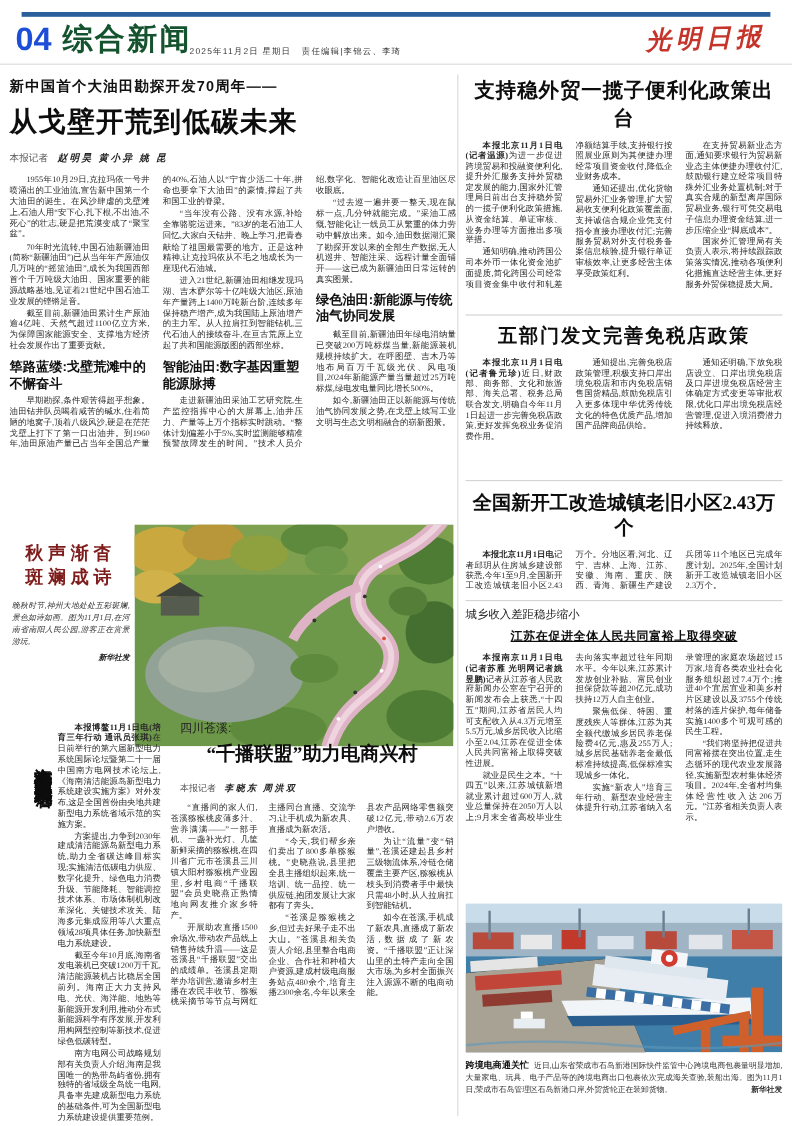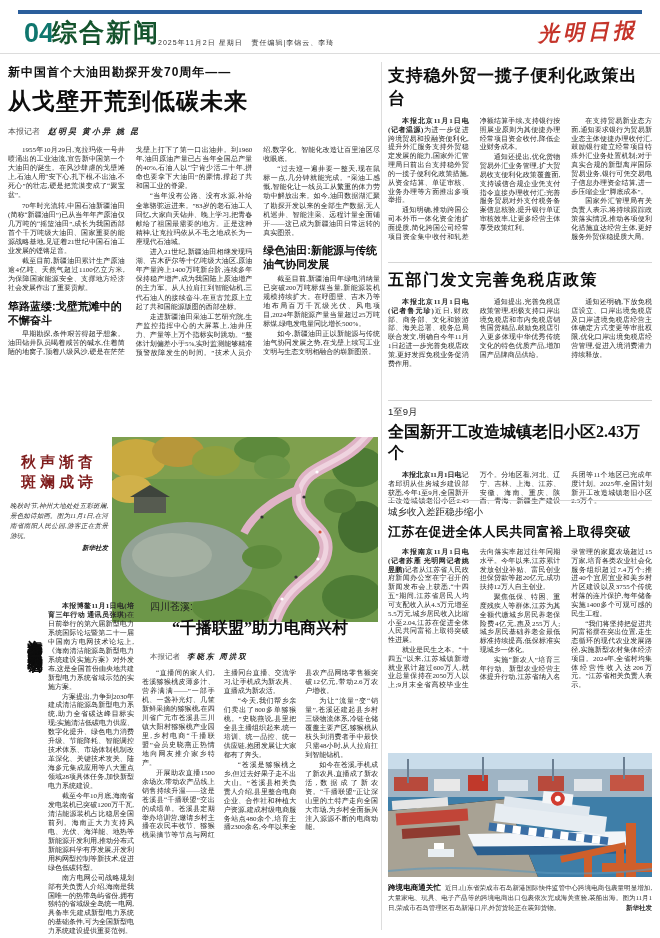--- a/index.html
+++ b/index.html
@@ -2,21 +2,21 @@
 <html><head>
 <meta charset="utf-8">
 <style>
   html,body{margin:0;padding:0;background:#fff;}
   .page{position:relative;width:660px;height:938px;background:#fff;overflow:hidden;
         font-family:"Liberation Serif",serif;color:#222;}
   .abs{position:absolute;}
 
   
   #topbar{left:18px;top:10px;width:624px;height:4px;background:#2b5f9c;}
-  #pageno{left:24px;top:18px;font:700 27px "Liberation Sans",sans-serif;color:#0f766e;}
+  #pageno{left:13px;top:18px;font:700 27px "Liberation Sans",sans-serif;color:#1d4ed8;}
   #section{left:52px;top:16px;font:900 25px "Liberation Sans",sans-serif;color:#14532d;letter-spacing:2px;}
   #dateline{left:158px;top:38px;font:400 7px "Liberation Sans",sans-serif;color:#333;letter-spacing:1px;}
   #masthead{right:22px;top:18px;font:italic 700 21px "DejaVu Serif",serif;color:#c5342a;
             letter-spacing:4px;transform:rotate(-2deg);}
   #header-rule{left:0;top:53px;width:660px;border-top:1px solid #dcdcdc;}
   .vrule{left:381px;top:62px;height:868px;border-left:1px solid #ddd;}
   .hrule{left:388px;width:264px;border-top:1px solid #d5d5d5;}
 
   
   .bodytext p{margin:0 0 1px;text-align:justify;text-indent:2em;color:#282828;}
@@ -28,30 +28,30 @@
   #main-article{left:8px;top:64px;width:372px;}
   #main-kicker{font:700 12px "Liberation Sans",sans-serif;color:#111;letter-spacing:1px;}
   #main-title{margin-top:5px;font:900 23px "Liberation Sans",sans-serif;color:#0d0d0d;letter-spacing:1px;}
   #main-byline{margin-top:9px;font-size:8px;color:#555;}
   #main-byline .names{font-style:italic;font-weight:700;color:#222;margin-left:6px;letter-spacing:2px;}
   #main-cols{margin-top:9px;height:262px;font-size:7px;line-height:1.3;}
   #main-cols h4{font-size:11px;line-height:1.3;}
 
   
   .rart{left:388px;width:264px;}
-  .rart h2{margin:0;font-weight:700;color:#0d0d0d;text-align:left;}
+  .rart h2{margin:0;font-weight:700;color:#0d0d0d;text-align:center;}
   .rkicker{font:400 9.5px "Liberation Sans",sans-serif;color:#222;}
   .rbody{margin-top:7px;font-size:7px;line-height:1.26;}
   #trade h2{font-size:17px;letter-spacing:0.8px;}
   #trade .rbody{height:150px;}
   #dutyfree h2{font-size:16px;letter-spacing:1.5px;}
   #dutyfree .rbody{height:94px;}
   #renovation h2{font-size:16px;margin-top:3px;}
   #renovation .rbody{height:50px;}
-  #jiangsu h2{font-size:13px;letter-spacing:0.5px;margin-top:4px;}
+  #jiangsu h2{font-size:10px;letter-spacing:0.5px;margin-top:4px;text-decoration:underline;}
   #jiangsu .rbody{height:182px;}
 
   
   #park-caption{left:10px;top:452px;width:98px;}
   #park-caption .ptitle{font:700 15px "Liberation Serif",serif;text-align:center;letter-spacing:4px;line-height:20px;color:#7f1d1d;}
   #park-caption .ptext{margin-top:9px;font-style:italic;font-size:6.5px;line-height:1.55;text-align:justify;color:#333;}
   #park-caption .pcredit{margin-top:3px;font-size:6.5px;font-weight:700;text-align:right;font-style:italic;}
   #park-photo{left:112px;top:437px;width:266px;height:185px;overflow:hidden;}
 
   
@@ -98,20 +98,21 @@
       <span class="names">赵明昊  黄小异  姚 昆</span>
     </div>
     <div class="bodytext cols3" id="main-cols">
       <p>1955年10月29日,克拉玛依一号井喷涌出的工业油流,宣告新中国第一个大油田的诞生。在风沙肆虐的戈壁滩上,石油人用“安下心,扎下根,不出油,不死心”的壮志,硬是把荒漠变成了“聚宝盆”。</p>
       <p>70年时光流转,中国石油新疆油田(简称“新疆油田”)已从当年年产原油仅几万吨的“摇篮油田”,成长为我国西部首个千万吨级大油田、国家重要的能源战略基地,见证着21世纪中国石油工业发展的铿锵足音。</p>
       <p>截至目前,新疆油田累计生产原油逾4亿吨、天然气超过1100亿立方米,为保障国家能源安全、支撑地方经济社会发展作出了重要贡献。</p>
       <h4>筚路蓝缕:戈壁荒滩中的不懈奋斗</h4>
       <p>早期勘探,条件艰苦得超乎想象。油田钻井队员喝着咸苦的碱水,住着简陋的地窝子,顶着八级风沙,硬是在茫茫戈壁上打下了第一口出油井。到1960年,油田原油产量已占当年全国总产量的40%,石油人以“宁肯少活二十年,拼命也要拿下大油田”的豪情,撑起了共和国工业的脊梁。</p>
       <p>“当年没有公路、没有水源,补给全靠骆驼运进来。”83岁的老石油工人回忆,大家白天钻井、晚上学习,把青春献给了祖国最需要的地方。正是这种精神,让克拉玛依从不毛之地成长为一座现代石油城。</p>
       <p>进入21世纪,新疆油田相继发现玛湖、吉木萨尔等十亿吨级大油区,原油年产量跨上1400万吨新台阶,连续多年保持稳产增产,成为我国陆上原油增产的主力军。从人拉肩扛到智能钻机,三代石油人的接续奋斗,在亘古荒原上立起了共和国能源版图的西部坐标。</p>
+      <h4>智能油田:数字基因重塑能源脉搏</h4>
       <p>走进新疆油田采油工艺研究院,生产监控指挥中心的大屏幕上,油井压力、产量等上万个指标实时跳动。“整体计划偏差小于5%,实时监测能够精准预警故障发生的时间。”技术人员介绍,数字化、智能化改造让百里油区尽收眼底。</p>
       <p>“过去巡一遍井要一整天,现在鼠标一点,几分钟就能完成。”采油工感慨,智能化让一线员工从繁重的体力劳动中解放出来。如今,油田数据湖汇聚了勘探开发以来的全部生产数据,无人机巡井、智能注采、远程计量全面铺开——这已成为新疆油田日常运转的真实图景。</p>
       <h4>绿色油田:新能源与传统油气协同发展</h4>
       <p>截至目前,新疆油田年绿电消纳量已突破200万吨标煤当量,新能源装机规模持续扩大。在呼图壁、吉木乃等地布局百万千瓦级光伏、风电项目,2024年新能源产量当量超过25万吨标煤,绿电发电量同比增长500%。</p>
       <p>如今,新疆油田正以新能源与传统油气协同发展之势,在戈壁上续写工业文明与生态文明相融合的崭新图景。</p>
     </div>
   </div>
 
   <div class="abs rart" id="trade" style="top:64px;">
     <h2>支持稳外贸一揽子便利化政策出台</h2>
@@ -129,21 +130,20 @@
     <h2>五部门发文完善免税店政策</h2>
     <div class="bodytext cols3 rbody">
       <p><b>本报北京11月1日电(记者鲁元珍)</b><span>近日,财政部、商务部、文化和旅游部、海关总署、税务总局联合发文,明确自今年11月1日起进一步完善免税店政策,更好发挥免税业务促消费作用。</span></p>
       <p>通知提出,完善免税店政策管理,积极支持口岸出境免税店和市内免税店销售国货精品,鼓励免税店引入更多体现中华优秀传统文化的特色优质产品,增加国产品牌商品供给。</p>
       <p>通知还明确,下放免税店设立、口岸出境免税店及口岸进境免税店经营主体确定方式变更等审批权限,优化口岸出境免税店经营管理,促进入境消费潜力持续释放。</p>
     </div>
   </div>
   <div class="abs hrule" style="top:400px;"></div>
 
   <div class="abs rart" id="renovation" style="top:406px;">
-    <div class="rkicker">1至9月</div>
     <h2>全国新开工改造城镇老旧小区2.43万个</h2>
     <div class="bodytext cols3 rbody">
       <p><b>本报北京11月1日电</b><span>记者邱玥从住房城乡建设部获悉,今年1至9月,全国新开工改造城镇老旧小区2.43万个。分地区看,河北、辽宁、吉林、上海、江苏、安徽、海南、重庆、陕西、青海、新疆生产建设兵团等11个地区已完成年度计划。2025年,全国计划新开工改造城镇老旧小区2.3万个。</span></p>
     </div>
   </div>
   <div class="abs hrule" style="top:500px;"></div>
 
   <div class="abs rart" id="jiangsu" style="top:506px;">
     <div class="rkicker">城乡收入差距稳步缩小</div>
     <h2>江苏在促进全体人民共同富裕上取得突破</h2>

